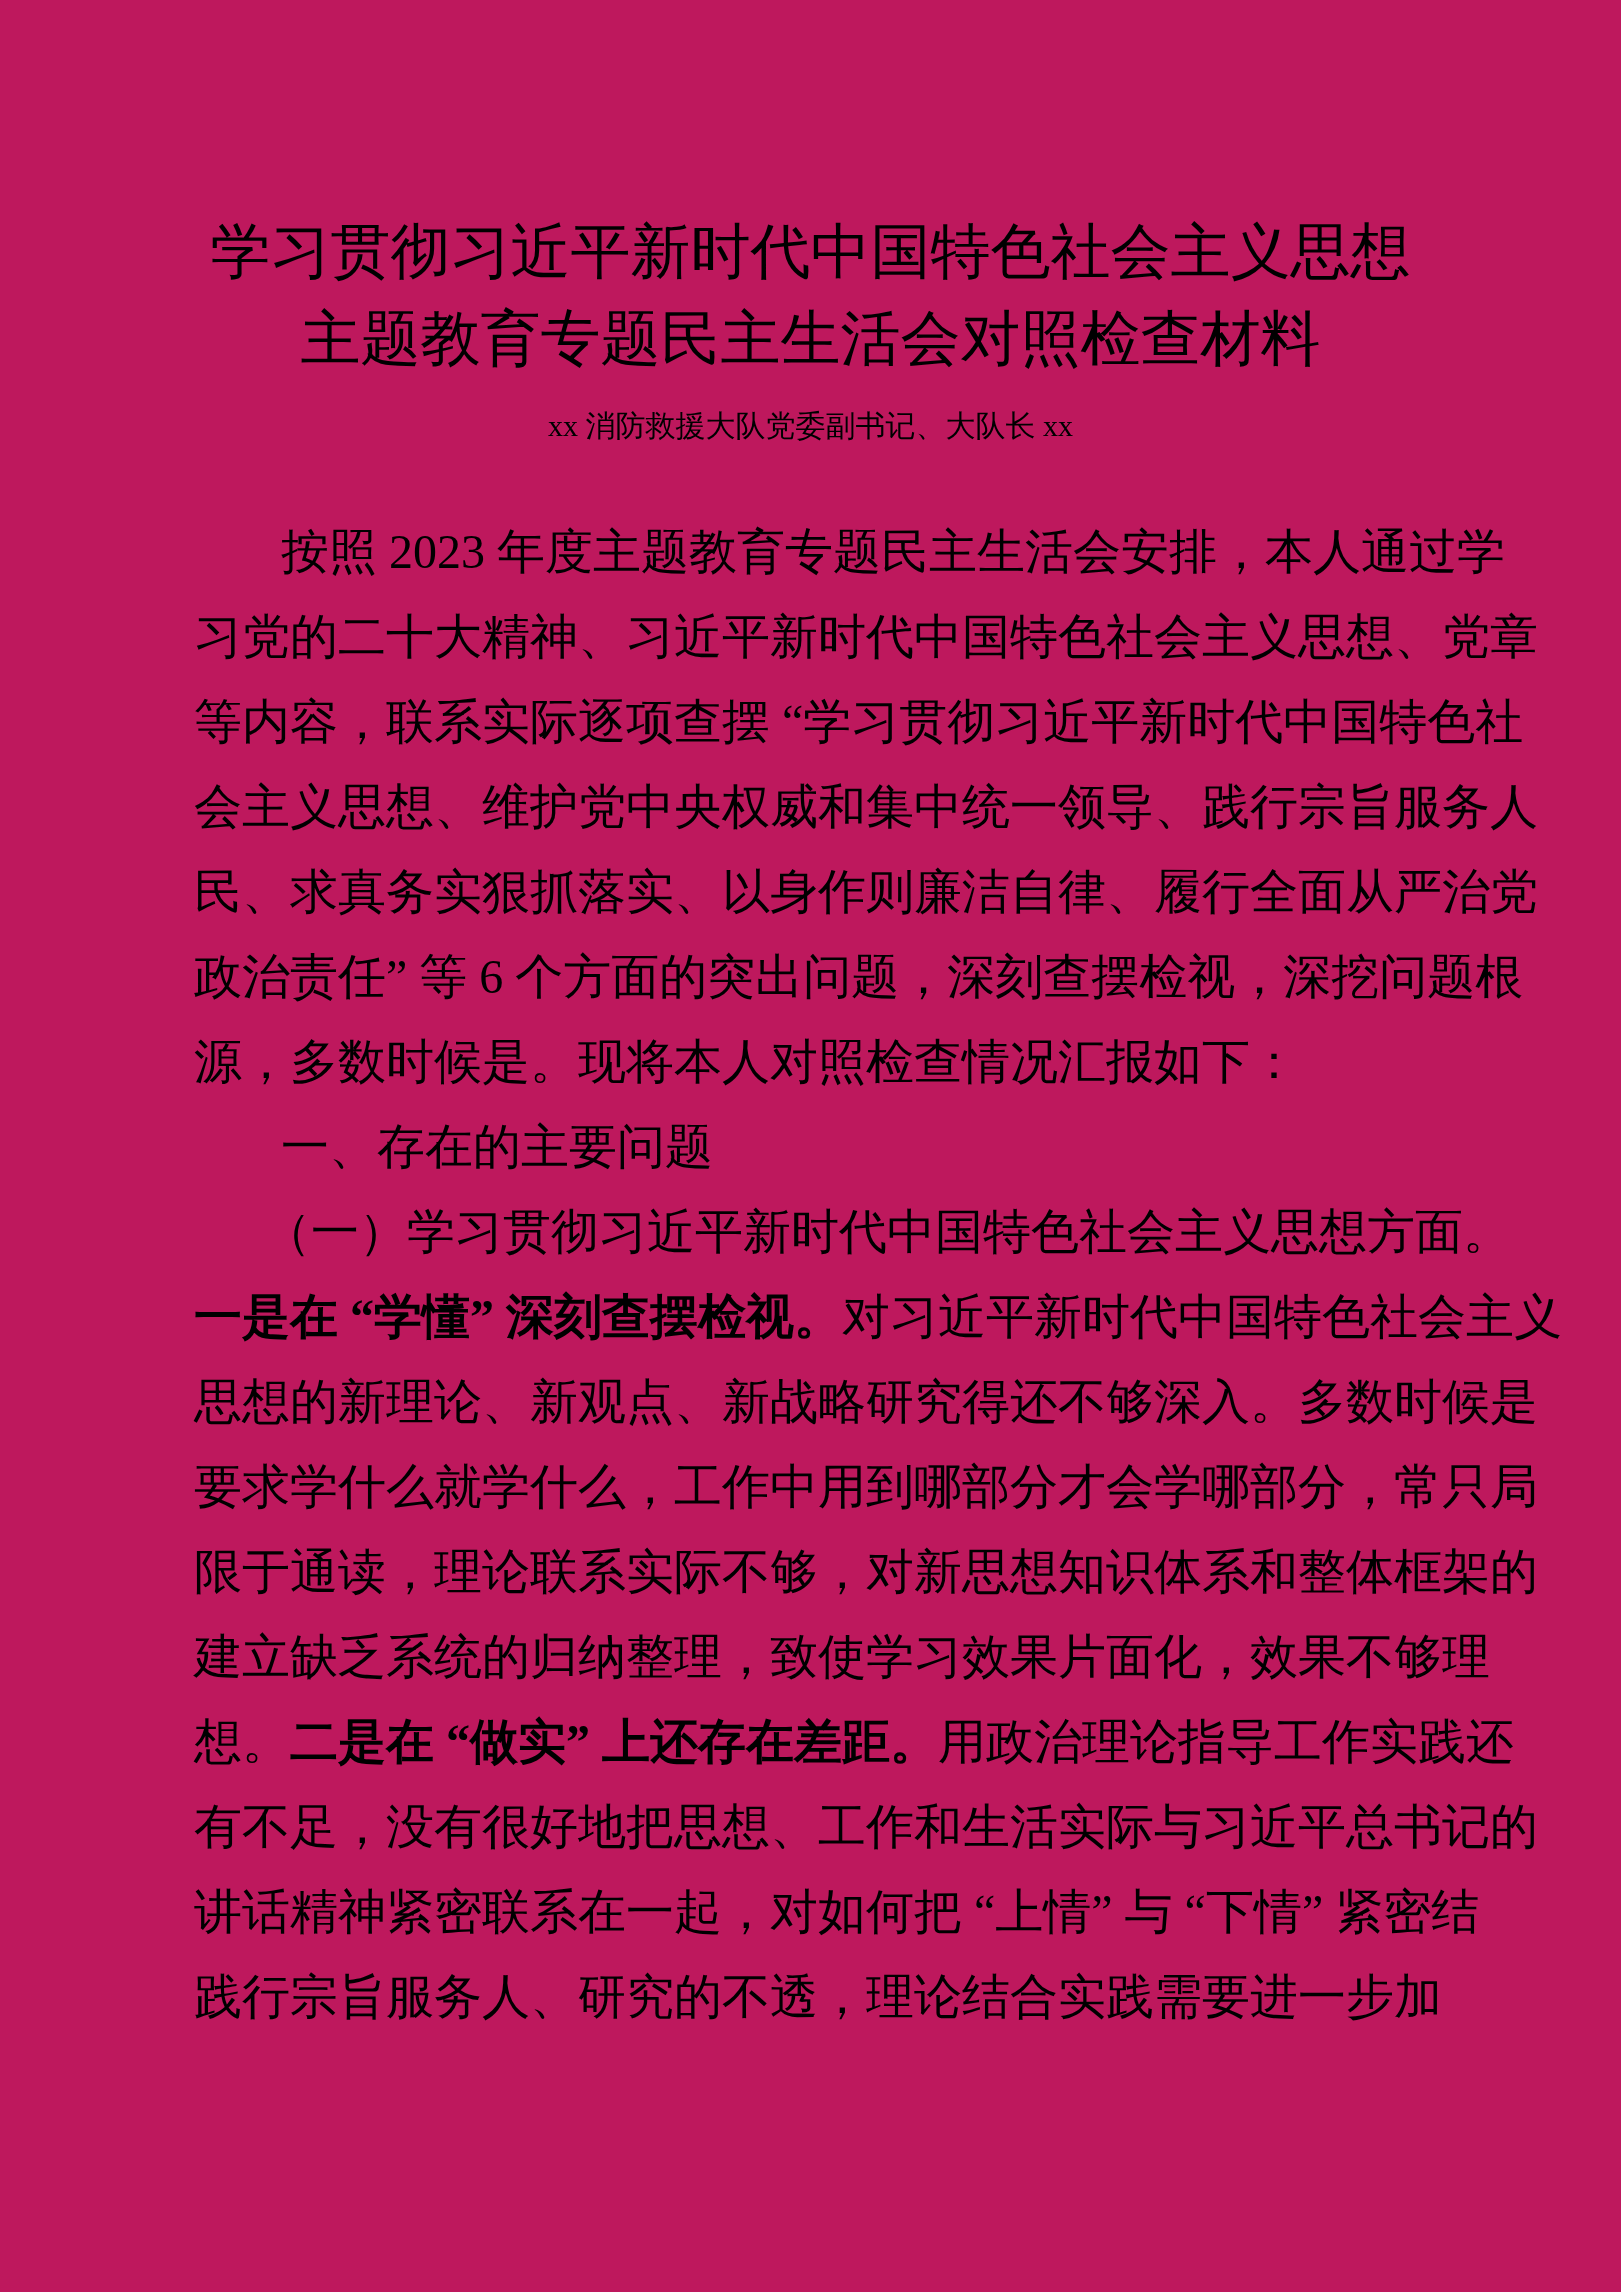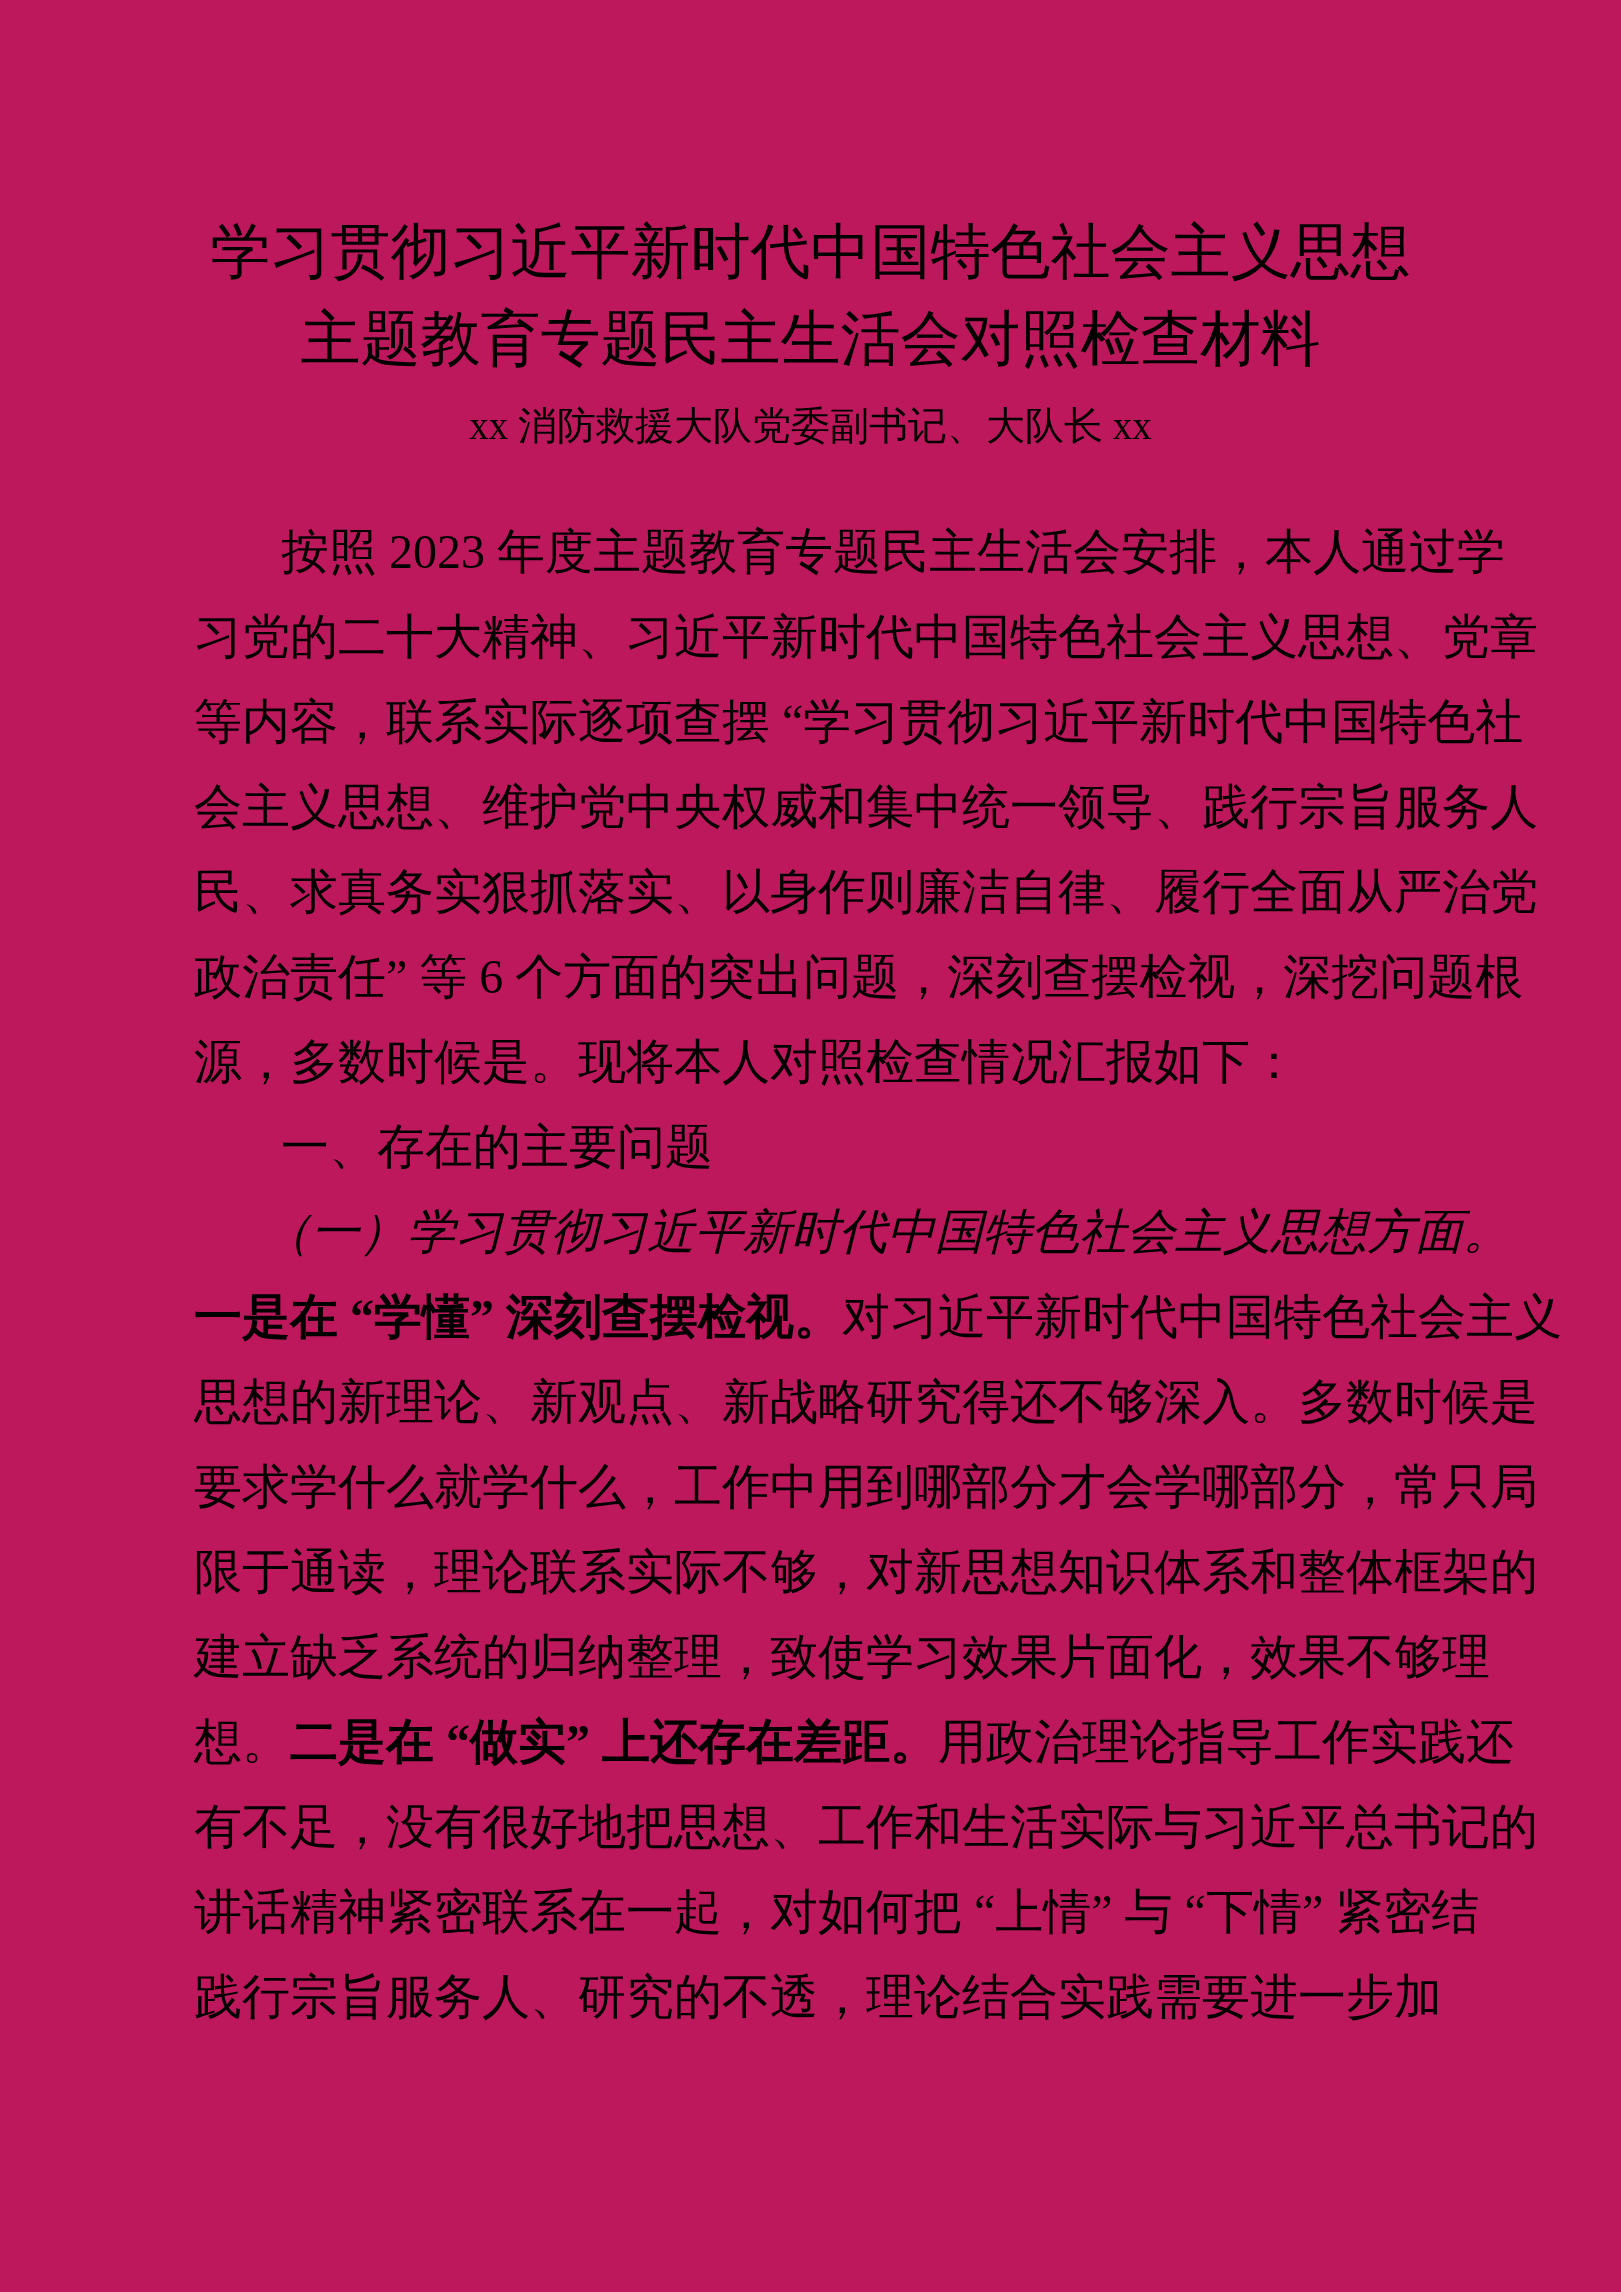--- a/index.html
+++ b/index.html
@@ -35,42 +35,42 @@
     margin: 0;
   }
   .title.l1 { top: 208px; }
   .title.l2 { top: 295px; }
   .subtitle {
     position: absolute;
     left: 0;
     width: 1621px;
     top: 392px;
     text-align: center;
-    font-size: 39px;
+    font-size: 30px;
     line-height: 67px;
     white-space: nowrap;
   }
   .body-text {
     position: absolute;
     left: 194px;
     top: 509px;
     width: 1235px;
     font-size: 48px;
     line-height: 85px;
   }
   .line {
     height: 85px;
     white-space: nowrap;
     overflow: visible;
     text-align: justify;
     text-align-last: justify;
   }
   .line.end { text-align: left; text-align-last: left; }
   .line.indent { padding-left: 87px; }
-  .line.indent-paren { padding-left: 69px; font-style: italic; }
+  .line.indent-paren { padding-left: 69px; }
   .b { font-weight: bold; }
 </style>
 </head>
 <body>
 
 <div class="page">
 
   <h1 class="title l1">学习贯彻习近平新时代中国特色社会主义思想</h1>
   <h1 class="title l2">主题教育专题民主生活会对照检查材料</h1>
 

